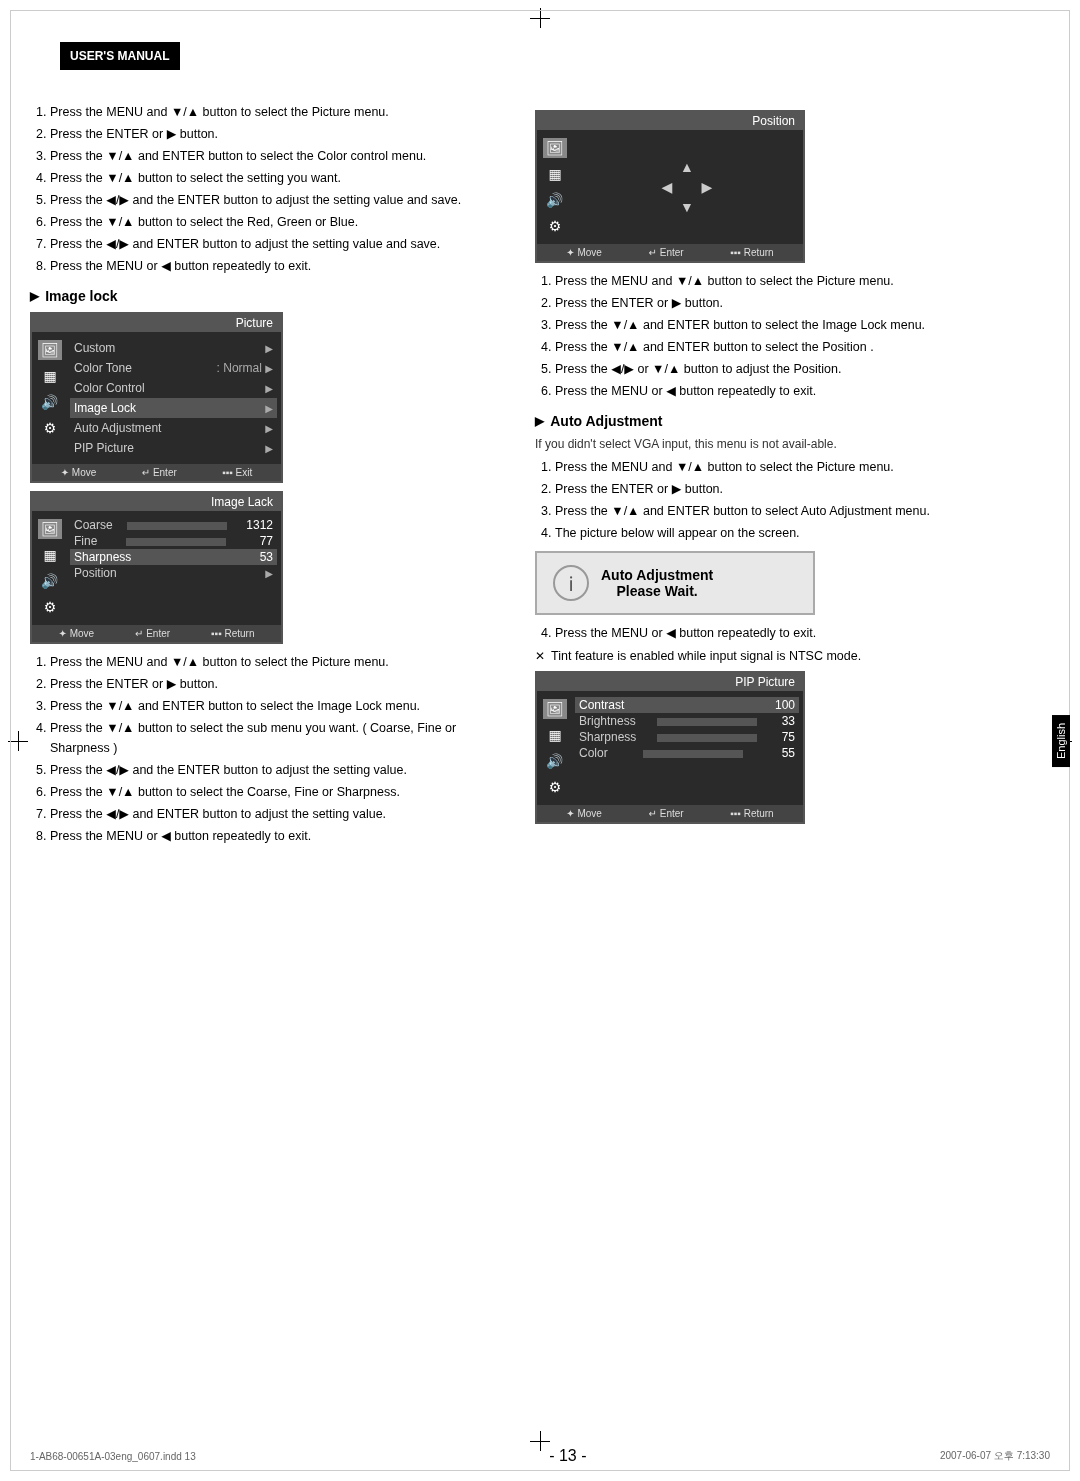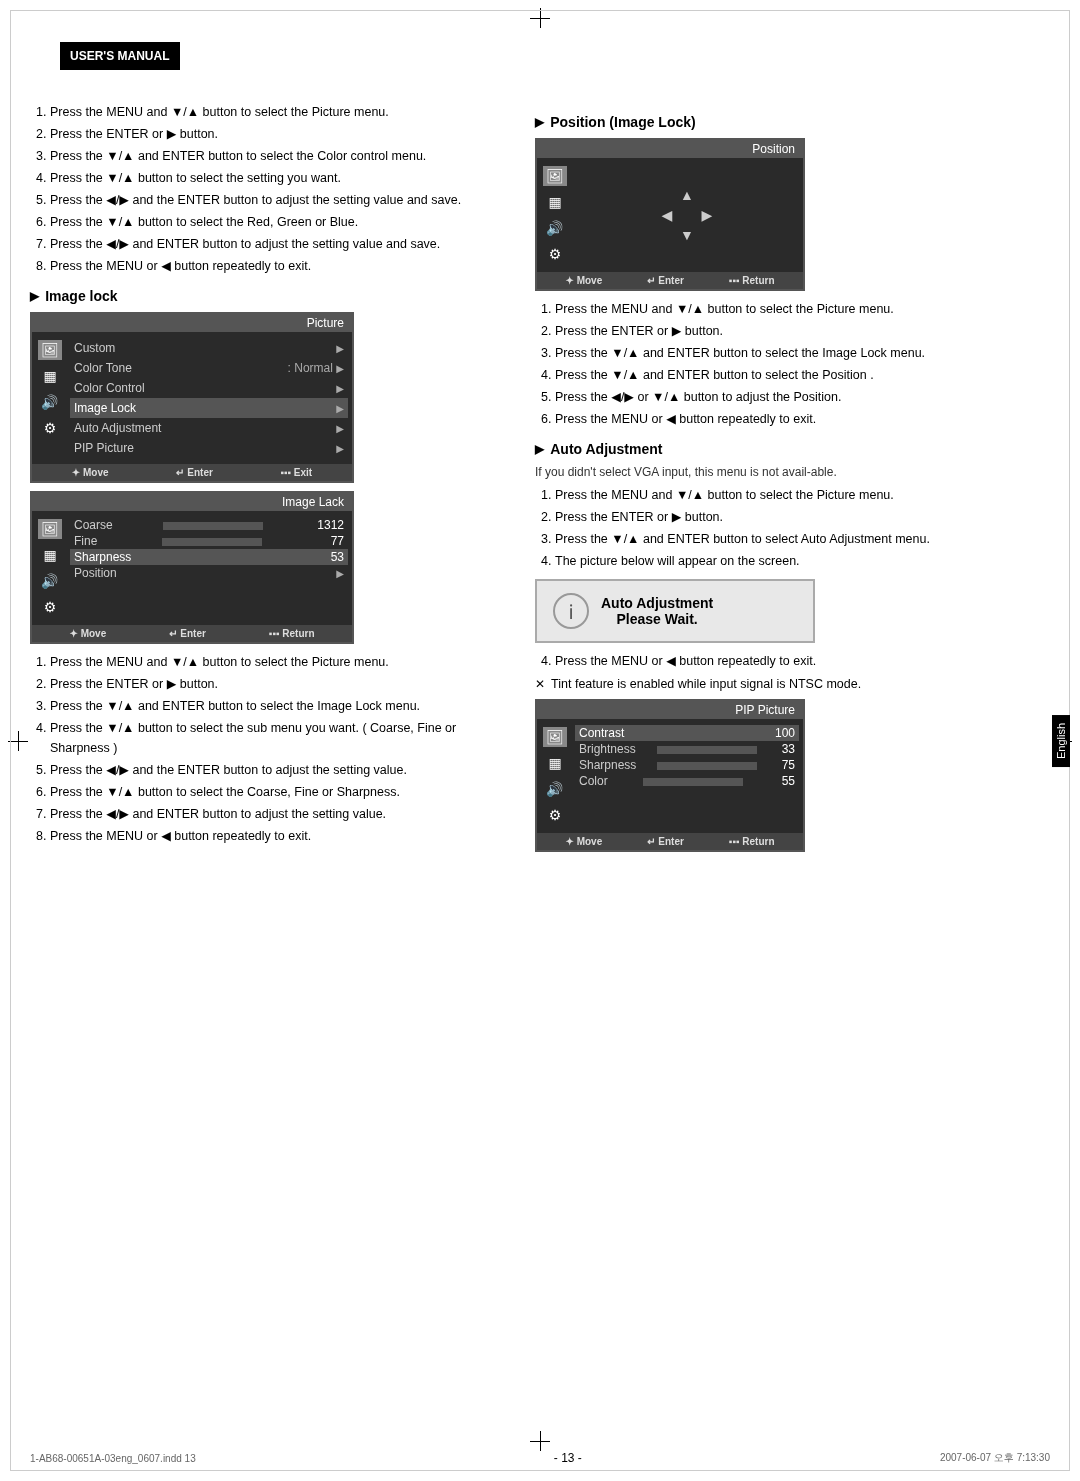--- a/index.html
+++ b/index.html
@@ -85,21 +85,21 @@
     .section-heading::before {
       content: '▶';
       margin-right: 6px;
       font-size: 12px;
     }
 
     
     .osd-screen {
       background: #2a2a2a;
       color: #fff;
-      width: 324px;
+      width: 253px;
       border: 2px solid #555;
       margin: 8px 0;
       font-size: 12px;
     }
 
     .osd-title-bar {
       background: #555;
       text-align: right;
       padding: 2px 8px;
       font-size: 12px;
@@ -191,21 +191,20 @@
       margin-left: 4px;
     }
 
     .osd-footer {
       background: #444;
       display: flex;
       justify-content: space-around;
       padding: 3px 6px;
       font-size: 10px;
       color: #ddd;
-      font-weight: bold;
     }
 
     .pos-content {
       flex: 1;
       display: flex;
       align-items: center;
       justify-content: center;
       position: relative;
     }
 
@@ -265,21 +264,21 @@
       justify-content: space-between;
       padding: 0 30px;
       font-size: 10px;
       color: #666;
       align-items: center;
     }
 
     .page-num {
       text-align: center;
       flex: 1;
-      font-size: 12px;
+      font-size: 16px;
       color: #000;
     }
 
     
     .crosshair {
       position: absolute;
       width: 20px;
       height: 20px;
       pointer-events: none;
     }
@@ -437,21 +436,20 @@
       <li>Press the ◀/▶ and the ENTER button to adjust the setting value.</li>
       <li>Press the ▼/▲ button to select the Coarse, Fine or Sharpness.</li>
       <li>Press the ◀/▶ and ENTER button to adjust the setting value.</li>
       <li>Press the MENU or ◀ button repeatedly to exit.</li>
     </ol>
 
   </div>
 
   <div class="right-col">
 
-    <div class="section-heading">Position (Image Lock)</div>
 
     <div class="osd-screen" style="width:270px">
       <div class="osd-title-bar">Position</div>
       <div class="osd-body" style="min-height:90px">
         <div class="osd-icons">
           <div class="osd-icon selected">🖼</div>
           <div class="osd-icon">▦</div>
           <div class="osd-icon">🔊</div>
           <div class="osd-icon">⚙</div>
         </div>

